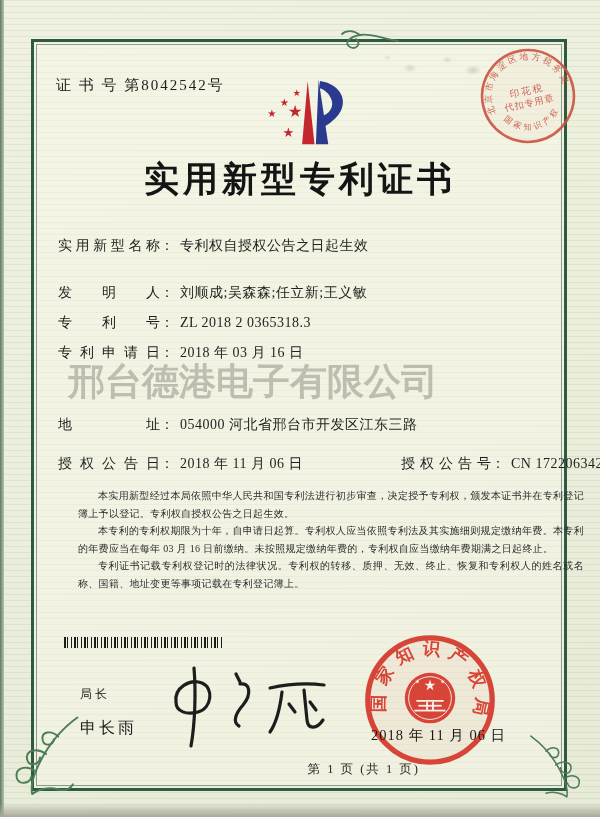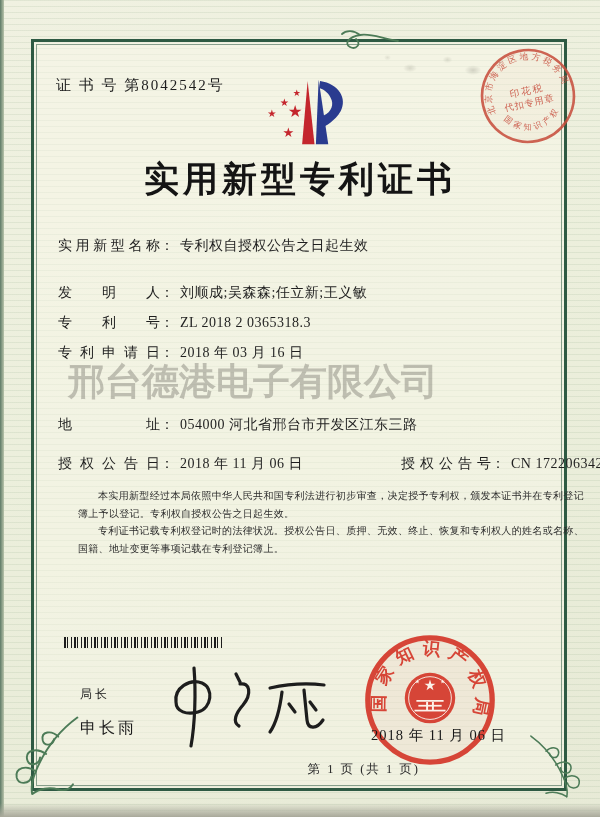--- a/index.html
+++ b/index.html
@@ -99,21 +99,22 @@
 
   <div class="field-row" style="top:455px;width:506px">
     <span class="flabel">授权公告日</span><span class="fcolon">：</span><span class="fvalue">2018 年 11 月 06 日</span>
     <span class="grant-right">
       <span class="flabel">授权公告号</span><span class="fcolon">：</span><span class="fvalue">CN 172206342 U</span>
     </span>
   </div>
 
   <div class="paras">
     <p>本实用新型经过本局依照中华人民共和国专利法进行初步审查，决定授予专利权，颁发本证书并在专利登记簿上予以登记。专利权自授权公告之日起生效。</p>
-    <p>专利证书记载专利权登记时的法律状况。授权公告日、质押、无效、终止、恢复和专利权人的姓名或名称、国籍、地址变更等事项记载在专利登记簿上。</p>
+    <p>本专利的专利权期限为十年，自申请日起算。专利权人应当依照专利法及其实施细则规定缴纳年费。本专利的年费应当在每年 03 月 16 日前缴纳。未按照规定缴纳年费的，专利权自应当缴纳年费期满之日起终止。</p>
+    <p>专利证书记载专利权登记时的法律状况。专利权的转移、质押、无效、终止、恢复和专利权人的姓名或名称、国籍、地址变更等事项记载在专利登记簿上。</p>
   </div>
 
   <div class="barcode"></div>
 
   <div class="officer-title">局长</div>
   <div class="officer-name">申长雨</div>
 
   <svg class="signature" viewBox="0 0 175 90">
     <g fill="none" stroke="#1d1d1d" stroke-width="3.2" stroke-linecap="round" stroke-linejoin="round">
       <path d="M18,40 C16,26 32,16 44,21 C56,26 54,46 40,50 C29,53 18,50 18,40 Z"></path>

